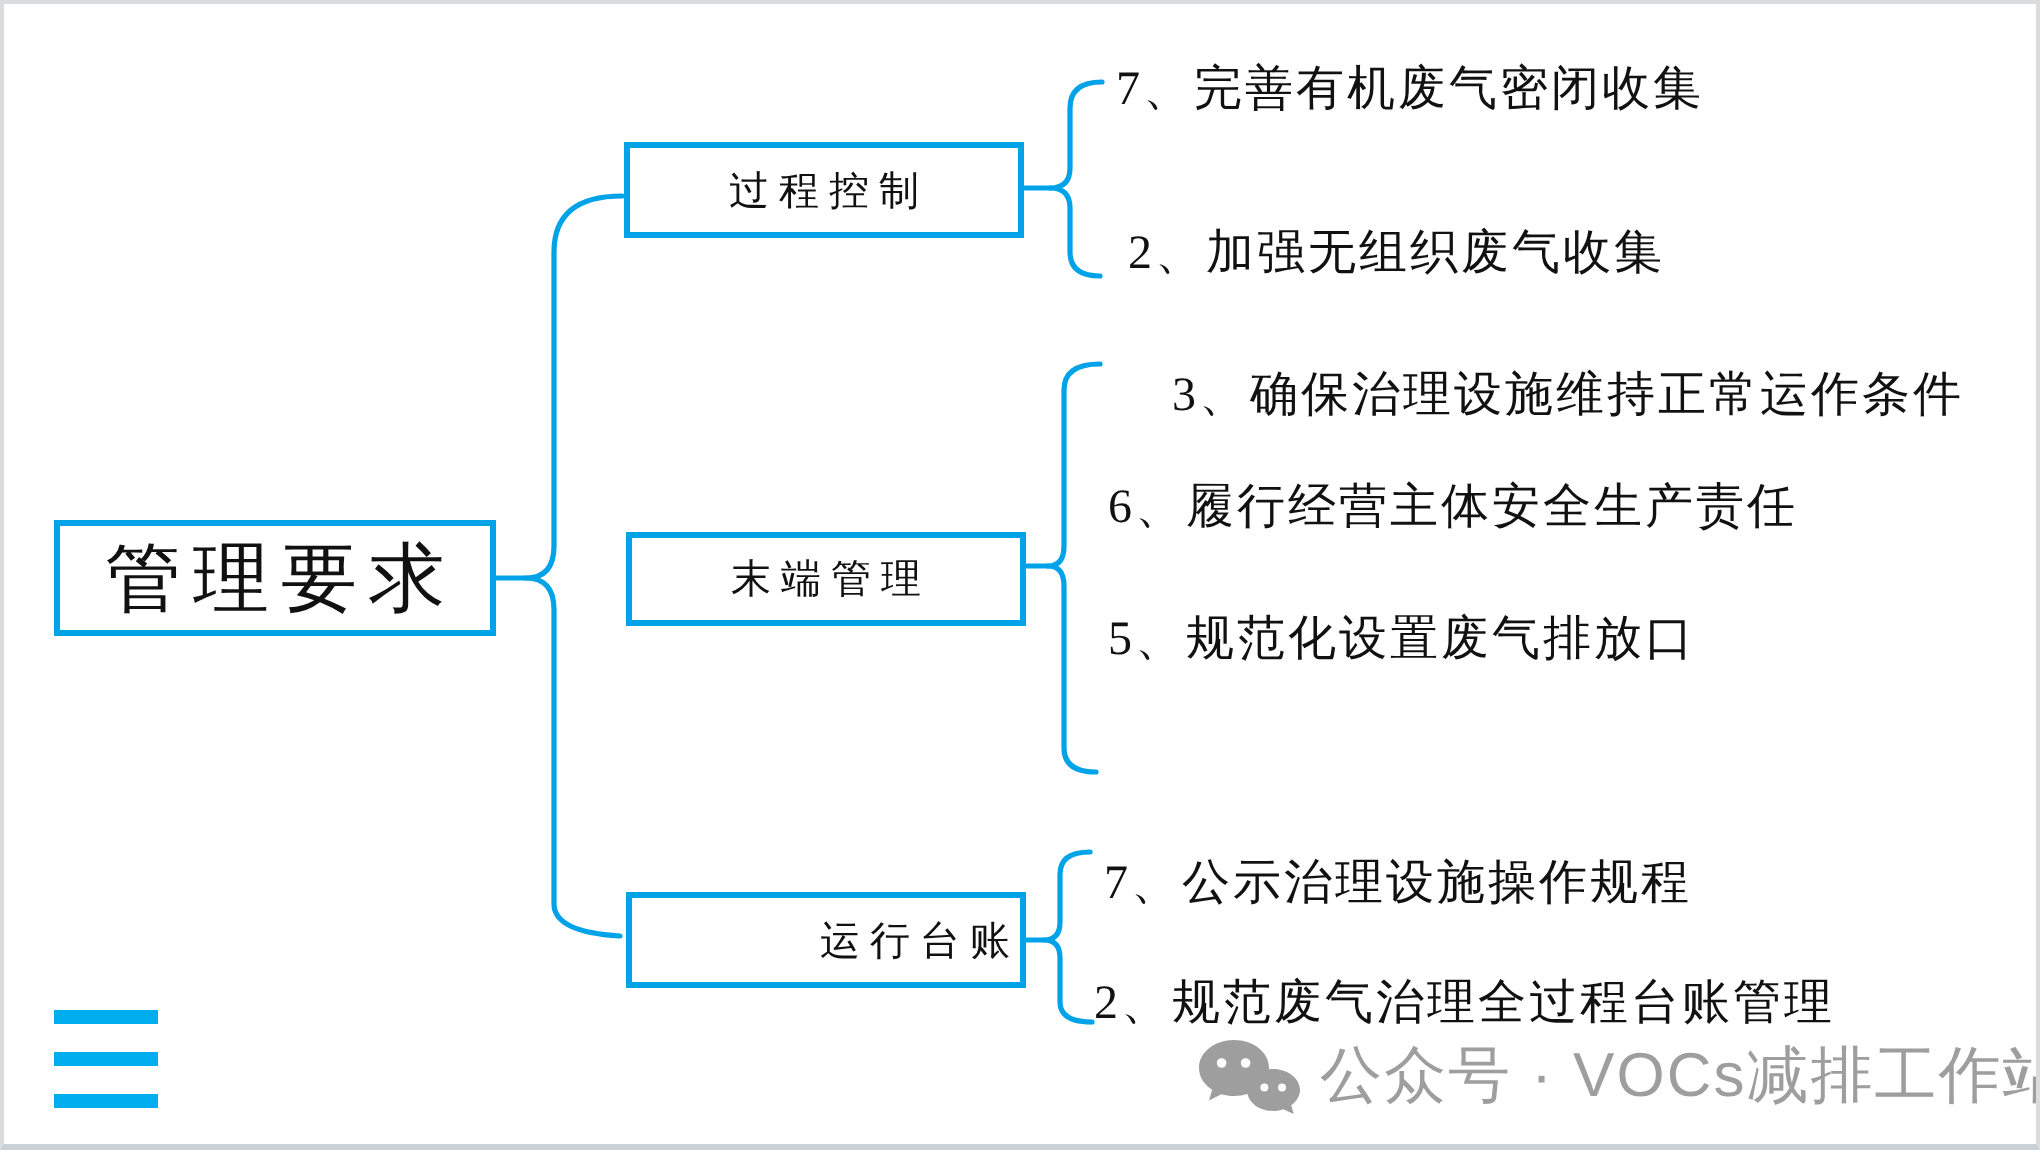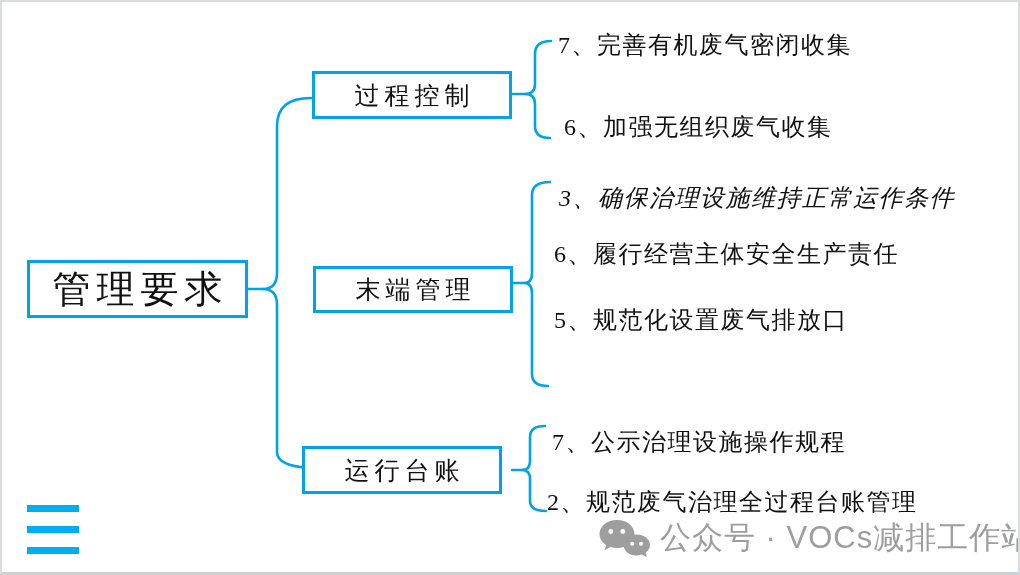--- a/index.html
+++ b/index.html
@@ -22,33 +22,33 @@
     display:flex;align-items:center;justify-content:center;
     color:#111111;
     white-space:nowrap;
   }
   .root-node{
     left:25px;top:258px;width:221px;height:58px;
     font-size:38px;letter-spacing:6px;padding-left:6px;
   }
   .branch-node{
     width:200px;height:48px;
-    font-size:25px;letter-spacing:5px;padding-left:5px;font-family:Liberation Mono, monospace;
+    font-size:20px;letter-spacing:5px;padding-left:5px;font-family:Liberation Mono, monospace;
   }
   .branch-1{left:310px;top:69px;}
   .branch-2{left:311px;top:264px;height:47px;}
-  .branch-3{left:300px;top:444px;}
+  .branch-3{left:311px;top:444px;justify-content:flex-end;}
   .leaf{
     position:absolute;
     font-size:24px;letter-spacing:1.5px;
     line-height:28px;color:#111111;white-space:nowrap;
   }
   .it1{left:556px;top:29px;}
   .it2{left:562px;top:111px;}
-  .it3{left:557px;top:182px;font-style:italic;}
+  .it3{left:584px;top:182px;}
   .it4{left:552px;top:238px;}
   .it5{left:552px;top:304px;}
   .it6{left:540px;top:368px;}
   .it7{left:550px;top:426px;}
   .it8{left:545px;top:486px;}
   .hamburger{
     position:absolute;left:25px;top:503px;width:52px;height:49px;
     display:flex;flex-direction:column;justify-content:space-between;
   }
   .hamburger .bar{width:52px;height:7px;background:#00AEEF;}
@@ -89,21 +89,21 @@
     <span>过程控制</span>
   </div>
   <div class="node branch-node branch-2">
     <span>末端管理</span>
   </div>
   <div class="node branch-node branch-3">
     <span>运行台账</span>
   </div>
 
   <div class="leaf it1">7、完善有机废气密闭收集</div>
-  <div class="leaf it2">6、加强无组织废气收集</div>
+  <div class="leaf it2">2、加强无组织废气收集</div>
   <div class="leaf it3">3、确保治理设施维持正常运作条件</div>
   <div class="leaf it4">6、履行经营主体安全生产责任</div>
   <div class="leaf it5">5、规范化设置废气排放口</div>
   <div class="leaf it7">7、公示治理设施操作规程</div>
   <div class="leaf it8">2、规范废气治理全过程台账管理</div>
 
   <div class="hamburger">
     <div class="bar"></div>
     <div class="bar"></div>
     <div class="bar"></div>

